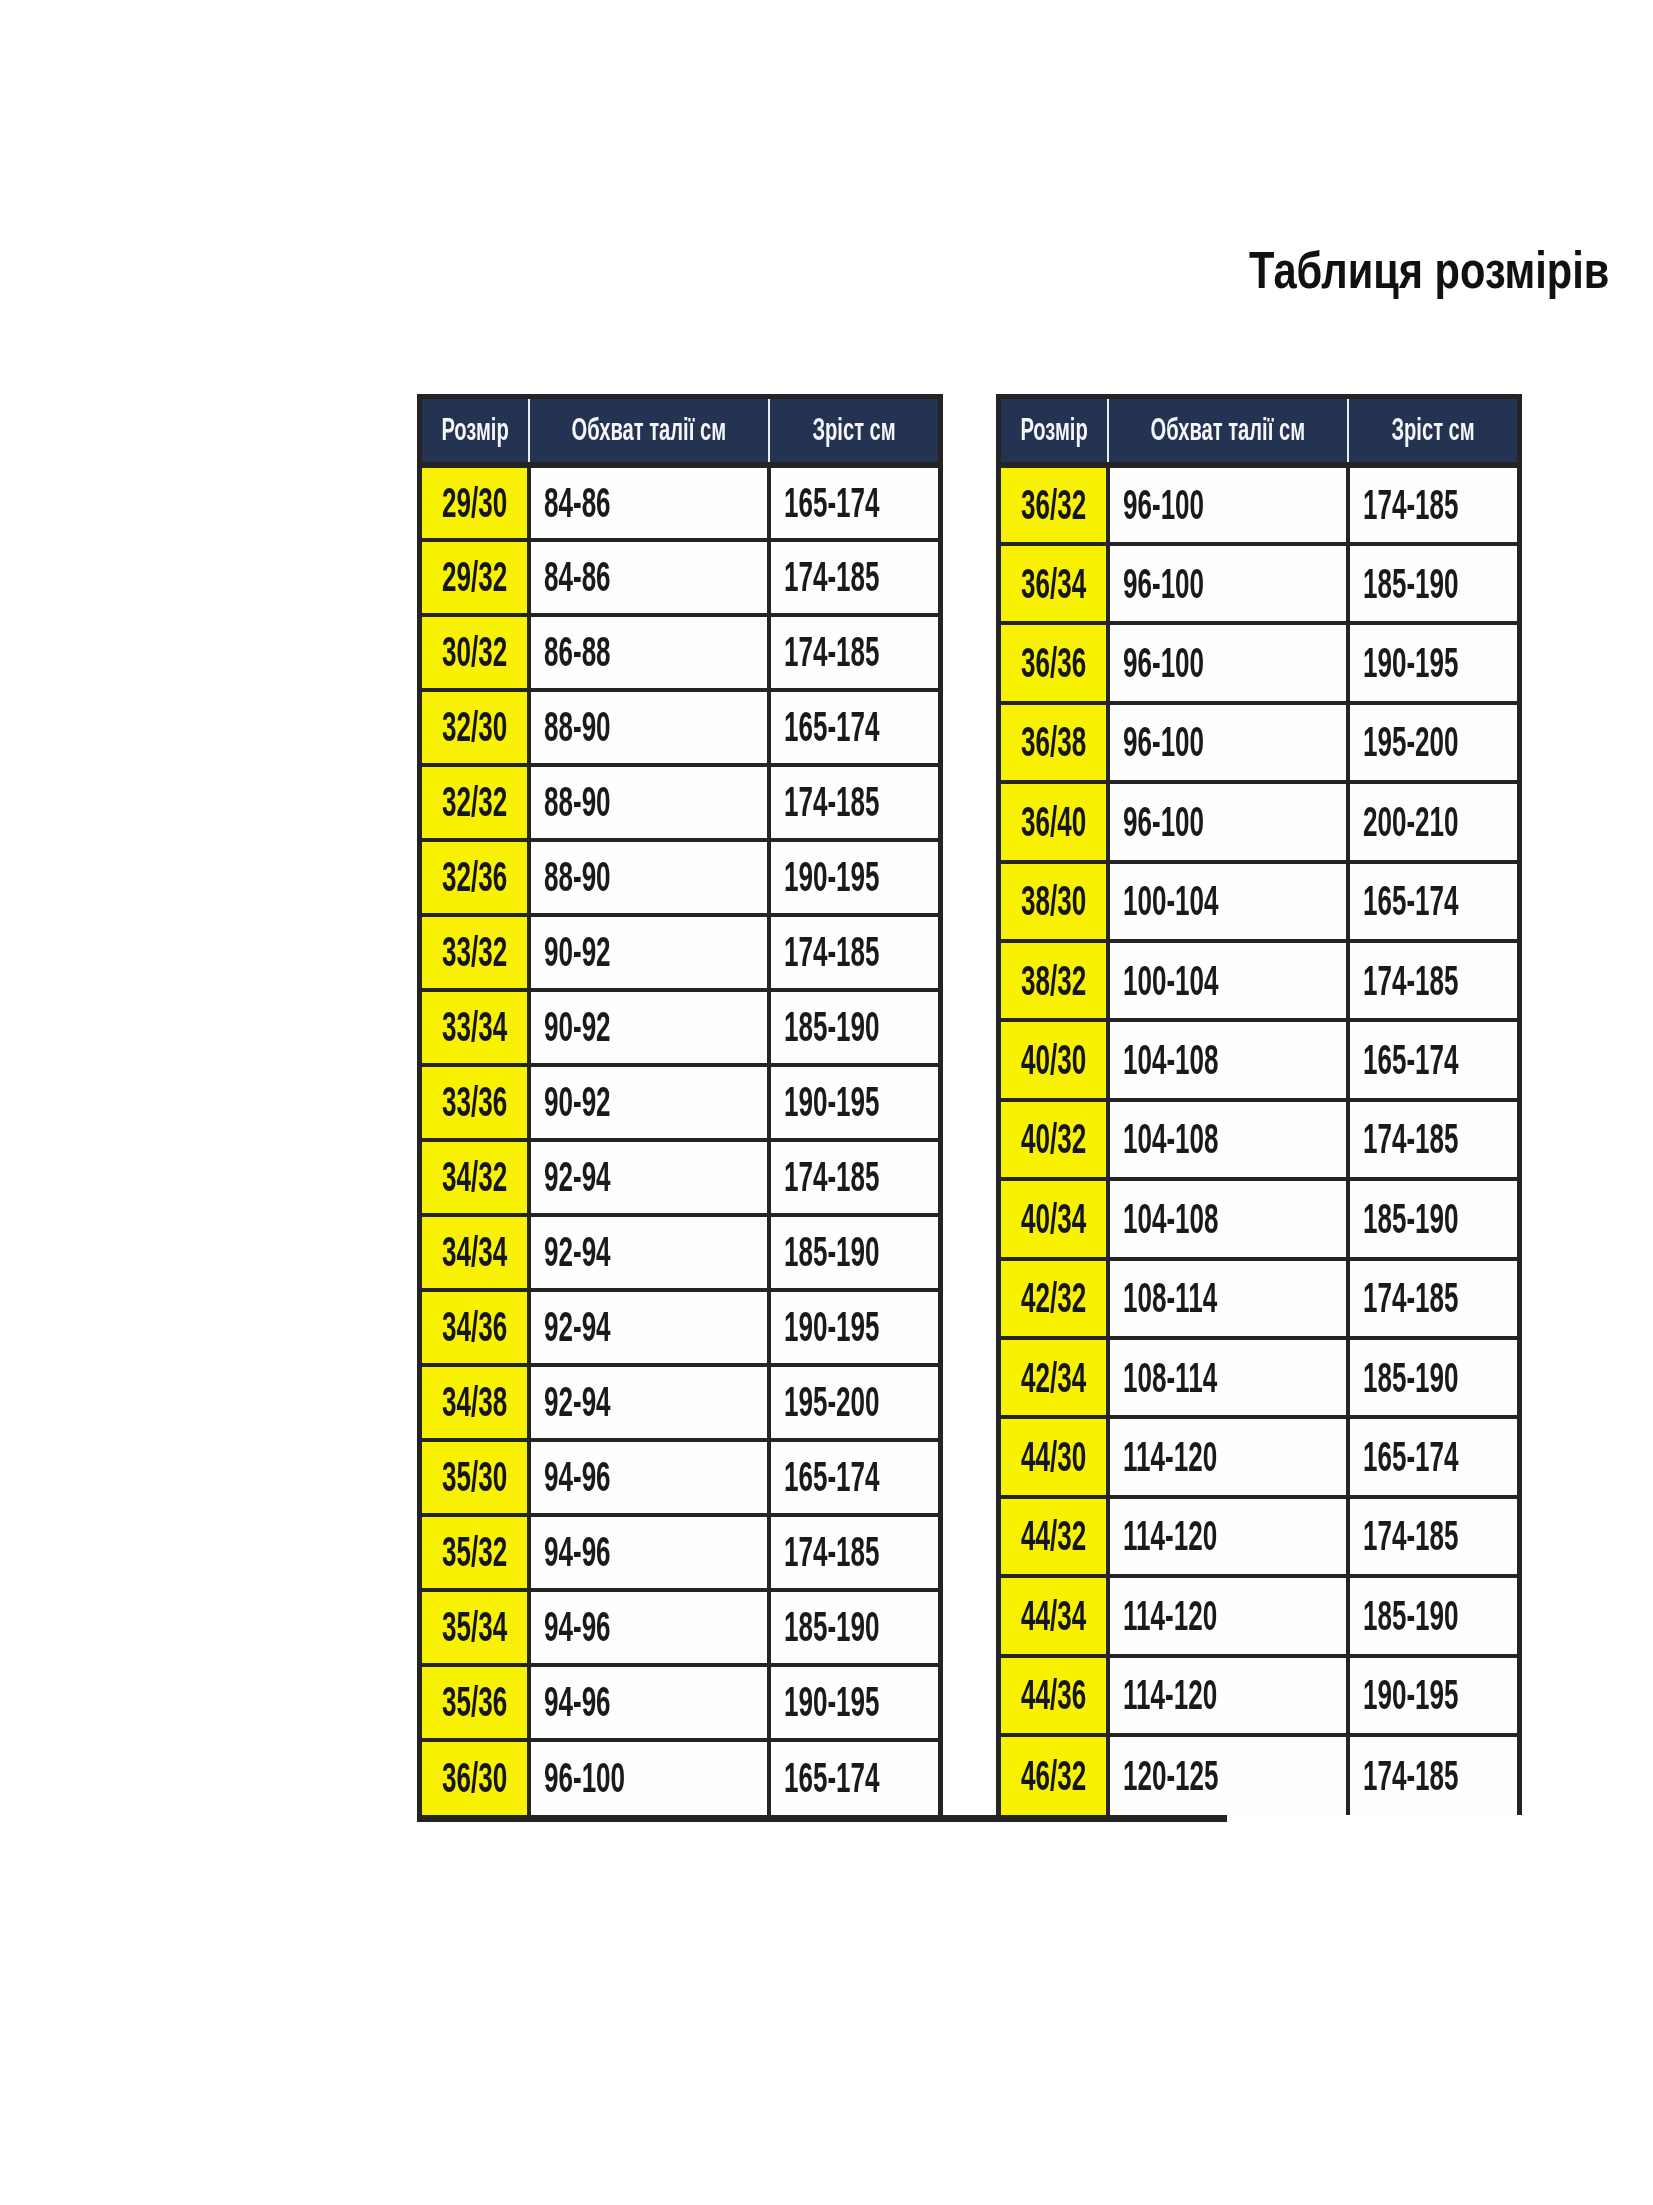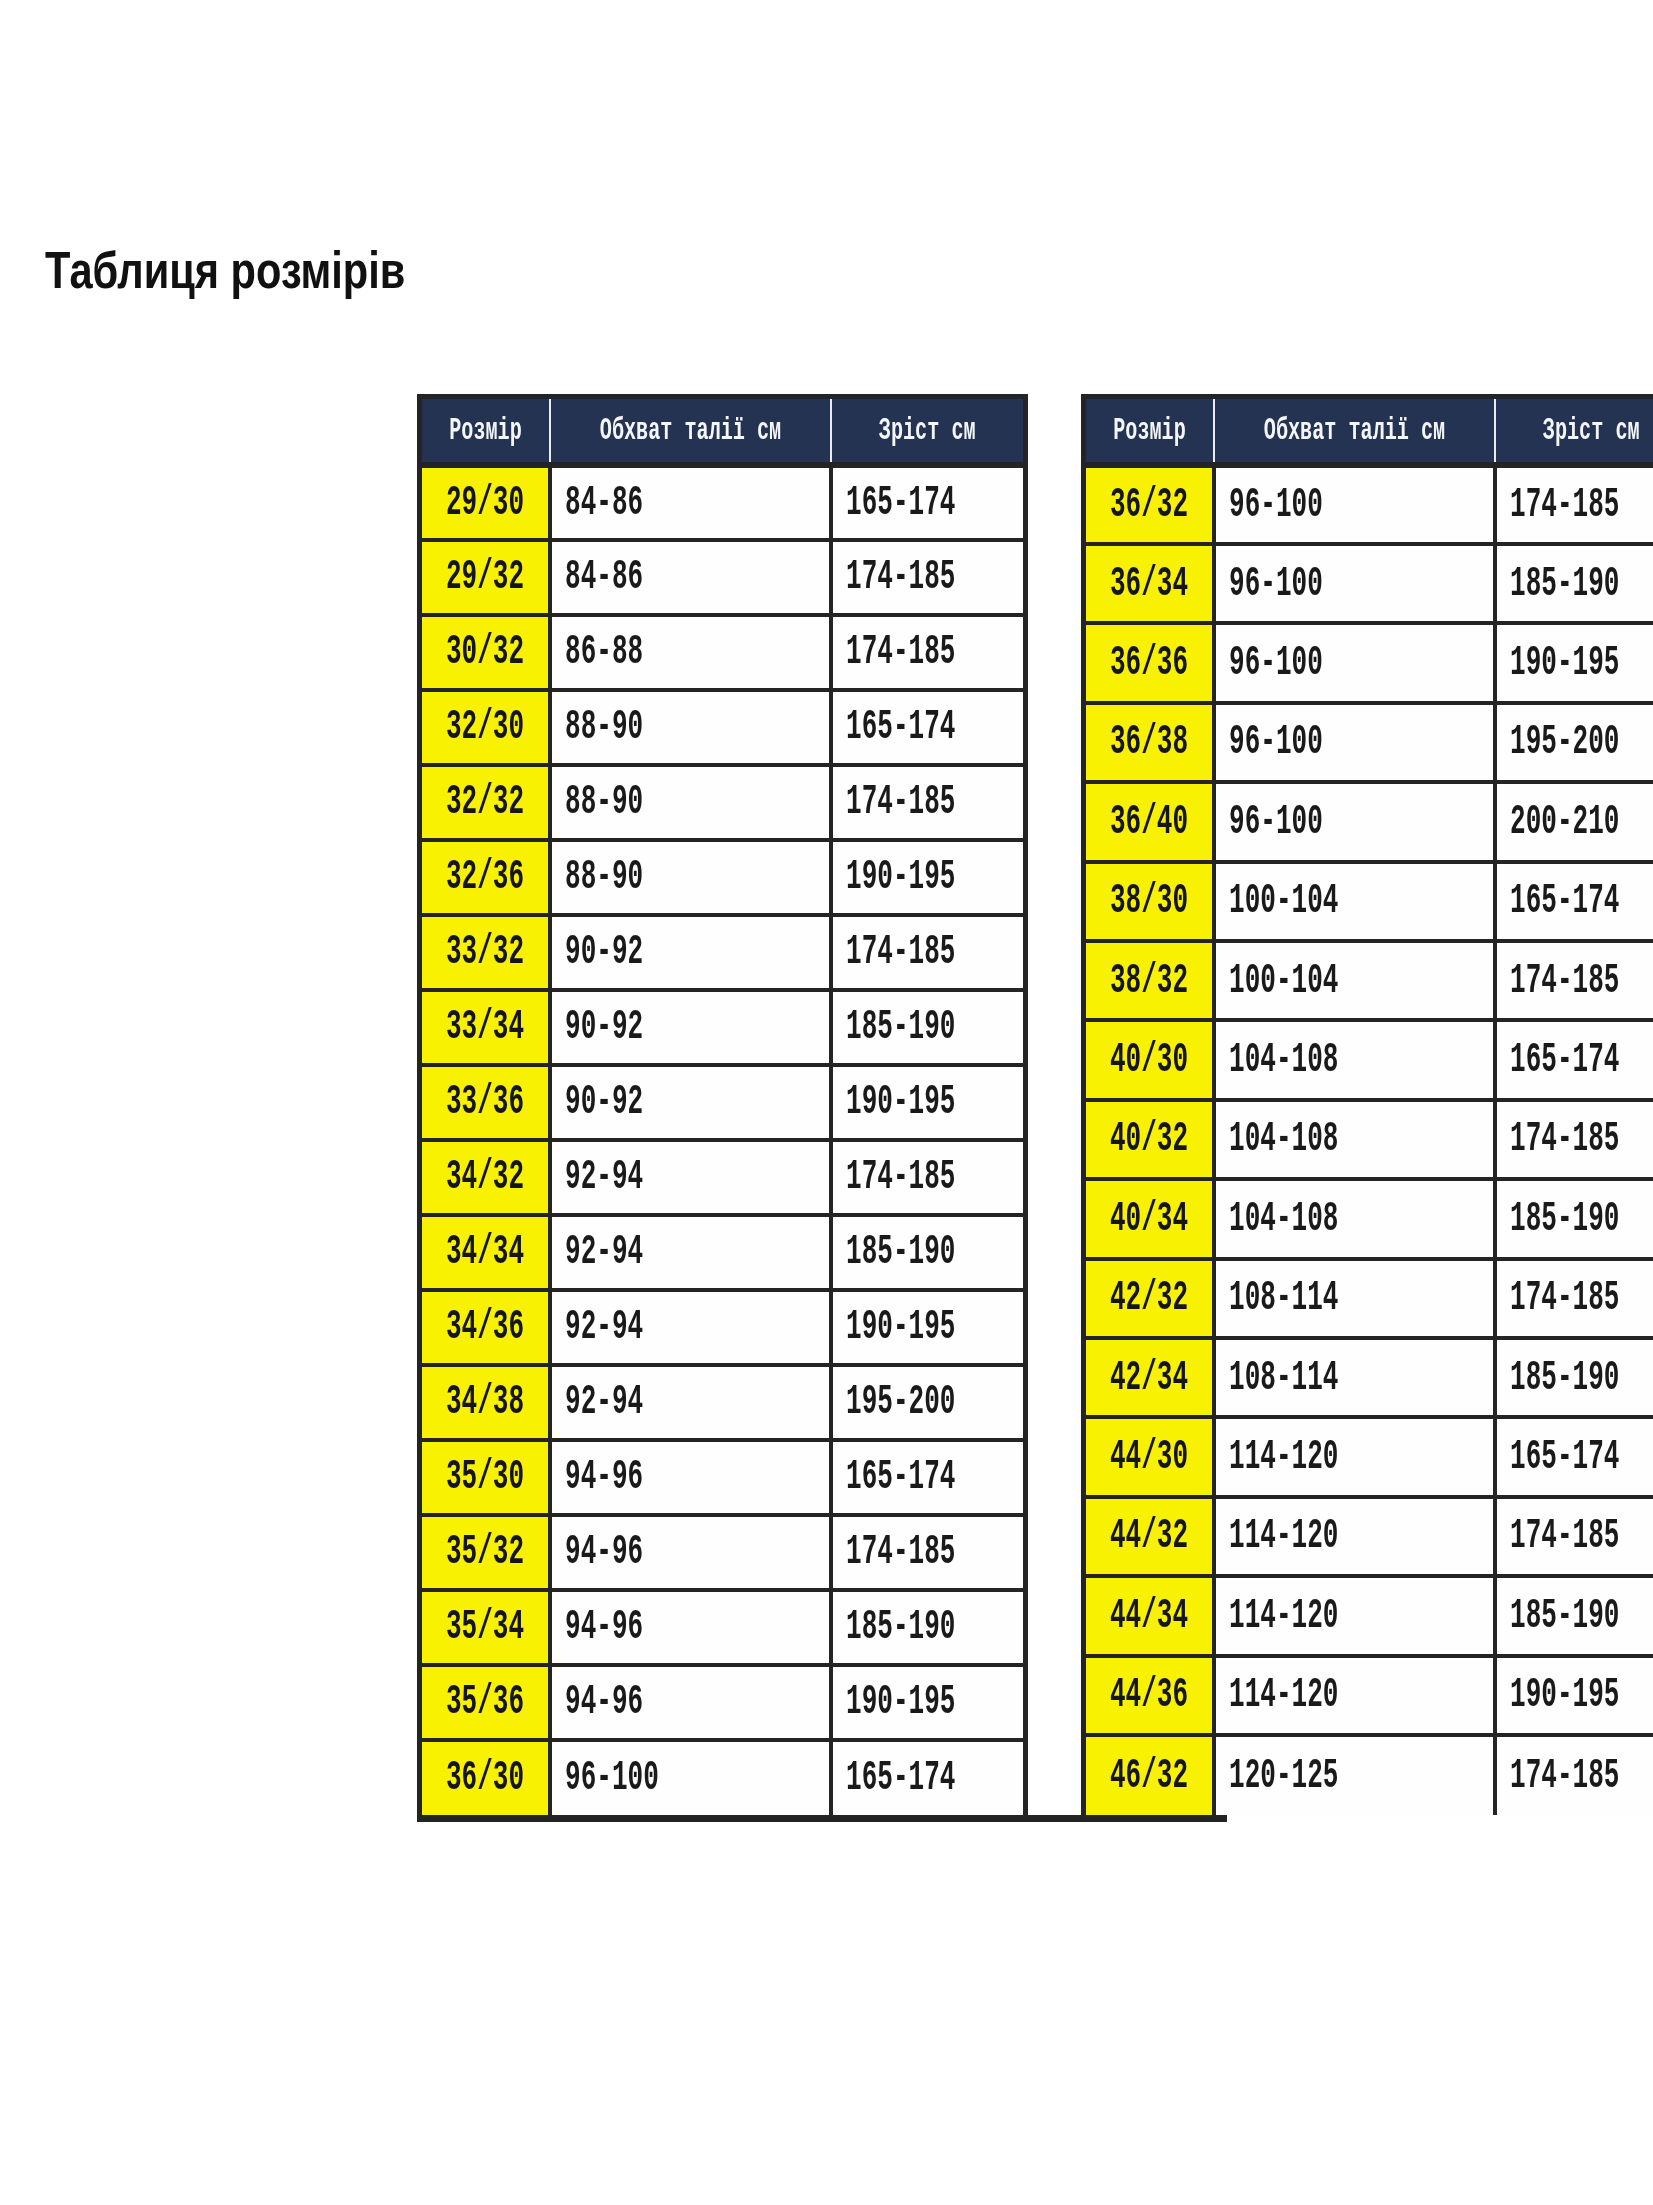--- a/index.html
+++ b/index.html
@@ -19,21 +19,21 @@
     margin: 0; padding: 0;
     width: 1654px; height: 2205px;
     background: var(--page_bg);
     font-family: "Liberation Sans", sans-serif;
     position: relative;
   }
   .title {
     position: absolute;
     top: 242px; left: 0;
     width: 1654px;
-    text-align: left;
+    text-align: right;
     font-size: 52px;
     font-weight: bold;
     line-height: 1.1;
     color: var(--title_text);
     margin: 0;
   }
   .title .c { display: inline-block; transform: scaleX(.80); transform-origin: center; white-space: nowrap; }
 
   .tables {
     position: absolute;
@@ -42,21 +42,20 @@
     display: flex;
     gap: 53px;
     border-bottom: 7.4px solid var(--border);
   }
   table.size-table {
     flex: 1 1 0;
     border-collapse: collapse;
     table-layout: fixed;
     border: 5.7px solid var(--border);
     border-bottom: none;
-    font-family: Liberation Mono, monospace;
   }
   col.col-size   { width: 24%; }
   col.col-waist  { width: 46%; }
   col.col-height { width: 30%; }
 
   th {
     background: var(--header_bg);
     color: var(--header_text);
     height: 68px;
     font-size: 31px;

